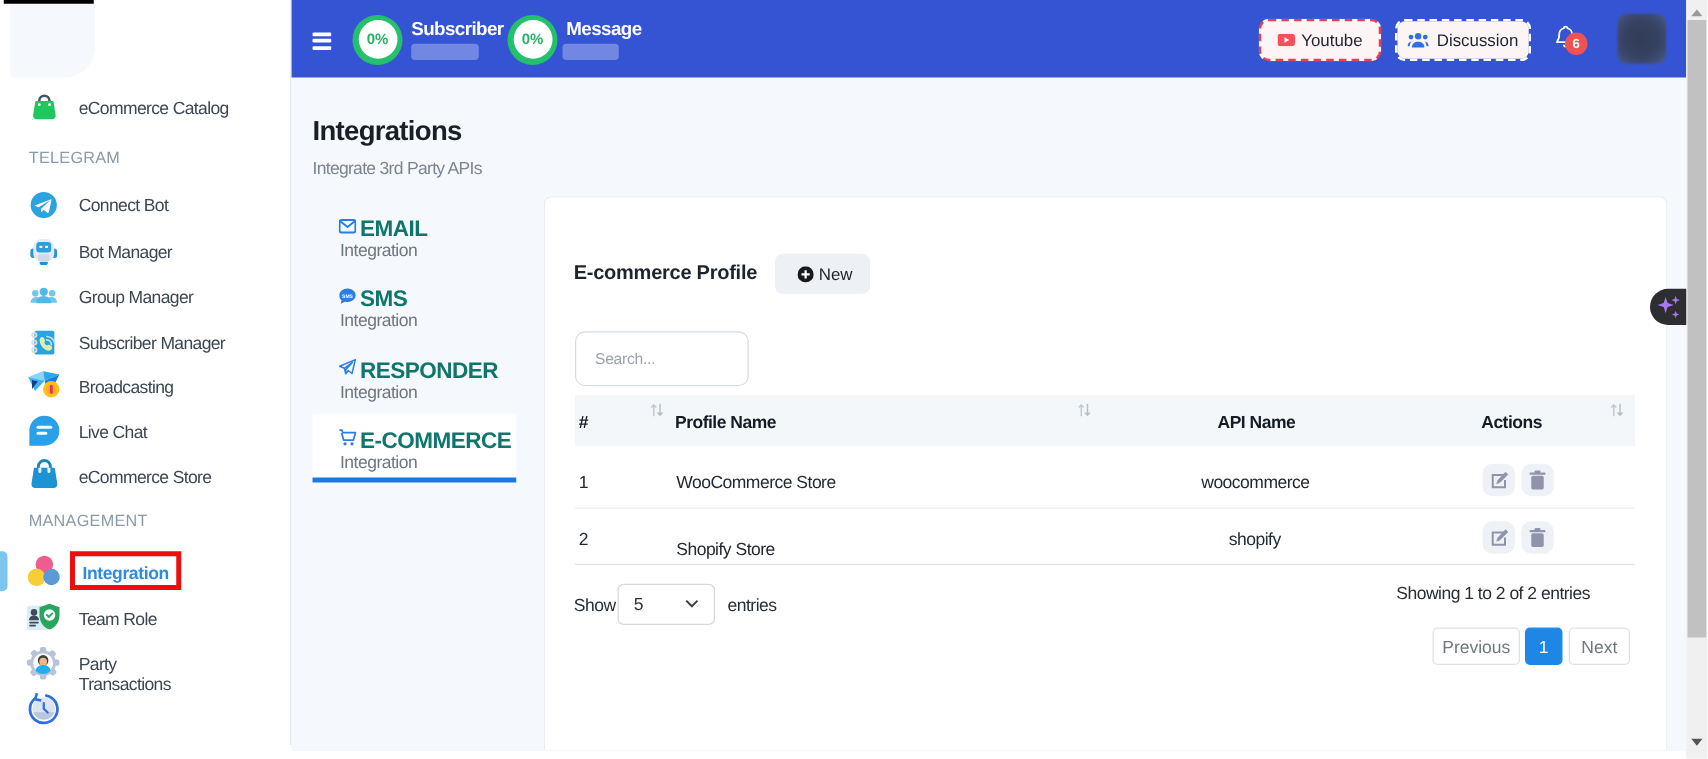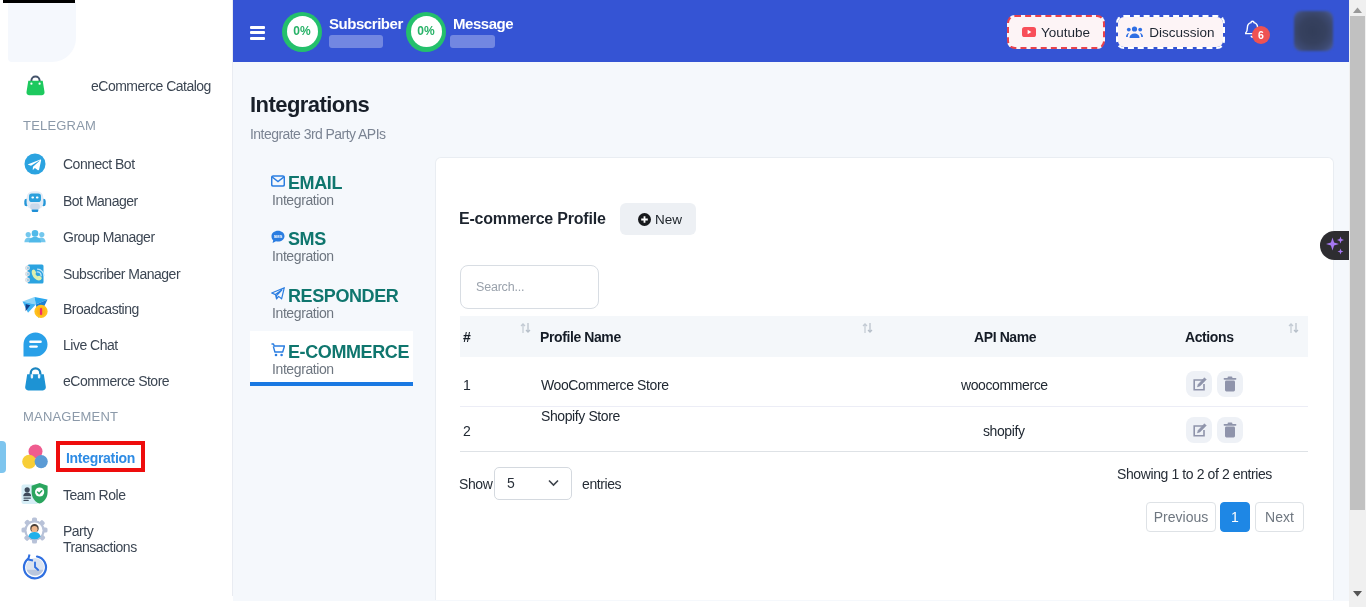--- a/index.html
+++ b/index.html
@@ -121,21 +121,21 @@
   <div class="abs" id="sidebar"></div>
   <div class="abs" id="logoblob"></div>
   <div class="abs" id="blackbar"></div>
 
   <svg class="micon" style="top:74px; width:23px; height:23px;" viewBox="0 0 23 23">
     <path d="M7.4 9.5 V6.6 a4.1 4.1 0 0 1 8.2 0 V9.5" fill="none" stroke="#44536b" stroke-width="2" stroke-linecap="round"></path>
     <path d="M4.3 6.8 h14.4 l1.8 11.2 a2.8 2.8 0 0 1 -2.8 3.3 H5.3 a2.8 2.8 0 0 1 -2.8 -3.3 Z" fill="#1dc95e"></path>
     <circle cx="7.4" cy="9.7" r="1.1" fill="#fff"></circle>
       <circle cx="15.6" cy="9.7" r="1.1" fill="#fff"></circle>
   </svg>
-  <div class="mi" style="top:78px;margin-left:28px;">eCommerce Catalog</div>
+  <div class="mi" style="top:78px;">eCommerce Catalog</div>
   <div class="mlabel" style="top:118px;">TELEGRAM</div>
 
   <svg class="micon" style="top:153px;" viewBox="0 0 22 22">
     <circle cx="11" cy="11" r="10.5" fill="#2ba3e0"></circle>
     <path d="M4.8 10.9 l11.5-4.4 c.6-.2 1 .1.8.9 l-2 9.2 c-.2.7-.6.9-1.2.6 l-3-2.2 -1.5 1.4 c-.2.2-.4.3-.7.3 l.3-3 6.4-5.8 c.3-.3-.1-.4-.4-.2 l-8 5 -2.7-.9 c-.6-.2-.6-.6.5-.9 Z" fill="#fff"></path>
   </svg>
   <div class="mi" style="top:156px;">Connect Bot</div>
 
   <svg class="micon" style="top:189.5px;" viewBox="0 0 22 22">
     <rect x="0.3" y="8.8" width="4.5" height="7.5" rx="2.2" fill="#2496d8"></rect>
@@ -322,21 +322,21 @@
     </svg>
   <div class="abtn" style="left:1217px; top:371px;"></div>
   <svg class="abs" style="left:1223px; top:376px;" width="14" height="16" viewBox="0 0 14 16">
       <rect x="2" y="4.5" width="10" height="11" rx="1.4" fill="#8f94ab"></rect>
       <rect x="0.6" y="2" width="12.8" height="1.7" rx="0.8" fill="#8f94ab"></rect>
       <rect x="4.6" y="0.4" width="4.8" height="2" rx="0.9" fill="#8f94ab"></rect>
     </svg>
   <div class="rowline" style="top:406px;"></div>
 
   <div class="td" style="left:463px; top:423px;">2</div>
-  <div class="td" style="left:541px; top:408px;">Shopify Store</div>
+  <div class="td" style="left:541px; top:431px;">Shopify Store</div>
   <div class="td" style="left:983px; top:423px;">shopify</div>
   <div class="abtn" style="left:1186px; top:417px;"></div>
   <svg class="abs" style="left:1191.5px; top:422.5px;" width="15" height="15" viewBox="0 0 15 15">
       <path d="M12.4 0.7 l1.9 1.9 -6.3 6.3 -2.7 1 1-2.7 Z" fill="#8f94ab" stroke="#8f94ab" stroke-width="0.5"></path>
       <path d="M11 3 H2.2 V12.8 H12 V7" fill="none" stroke="#8f94ab" stroke-width="1.6"></path>
     </svg>
   <div class="abtn" style="left:1217px; top:417px;"></div>
   <svg class="abs" style="left:1223px; top:422px;" width="14" height="16" viewBox="0 0 14 16">
       <rect x="2" y="4.5" width="10" height="11" rx="1.4" fill="#8f94ab"></rect>
       <rect x="0.6" y="2" width="12.8" height="1.7" rx="0.8" fill="#8f94ab"></rect>

